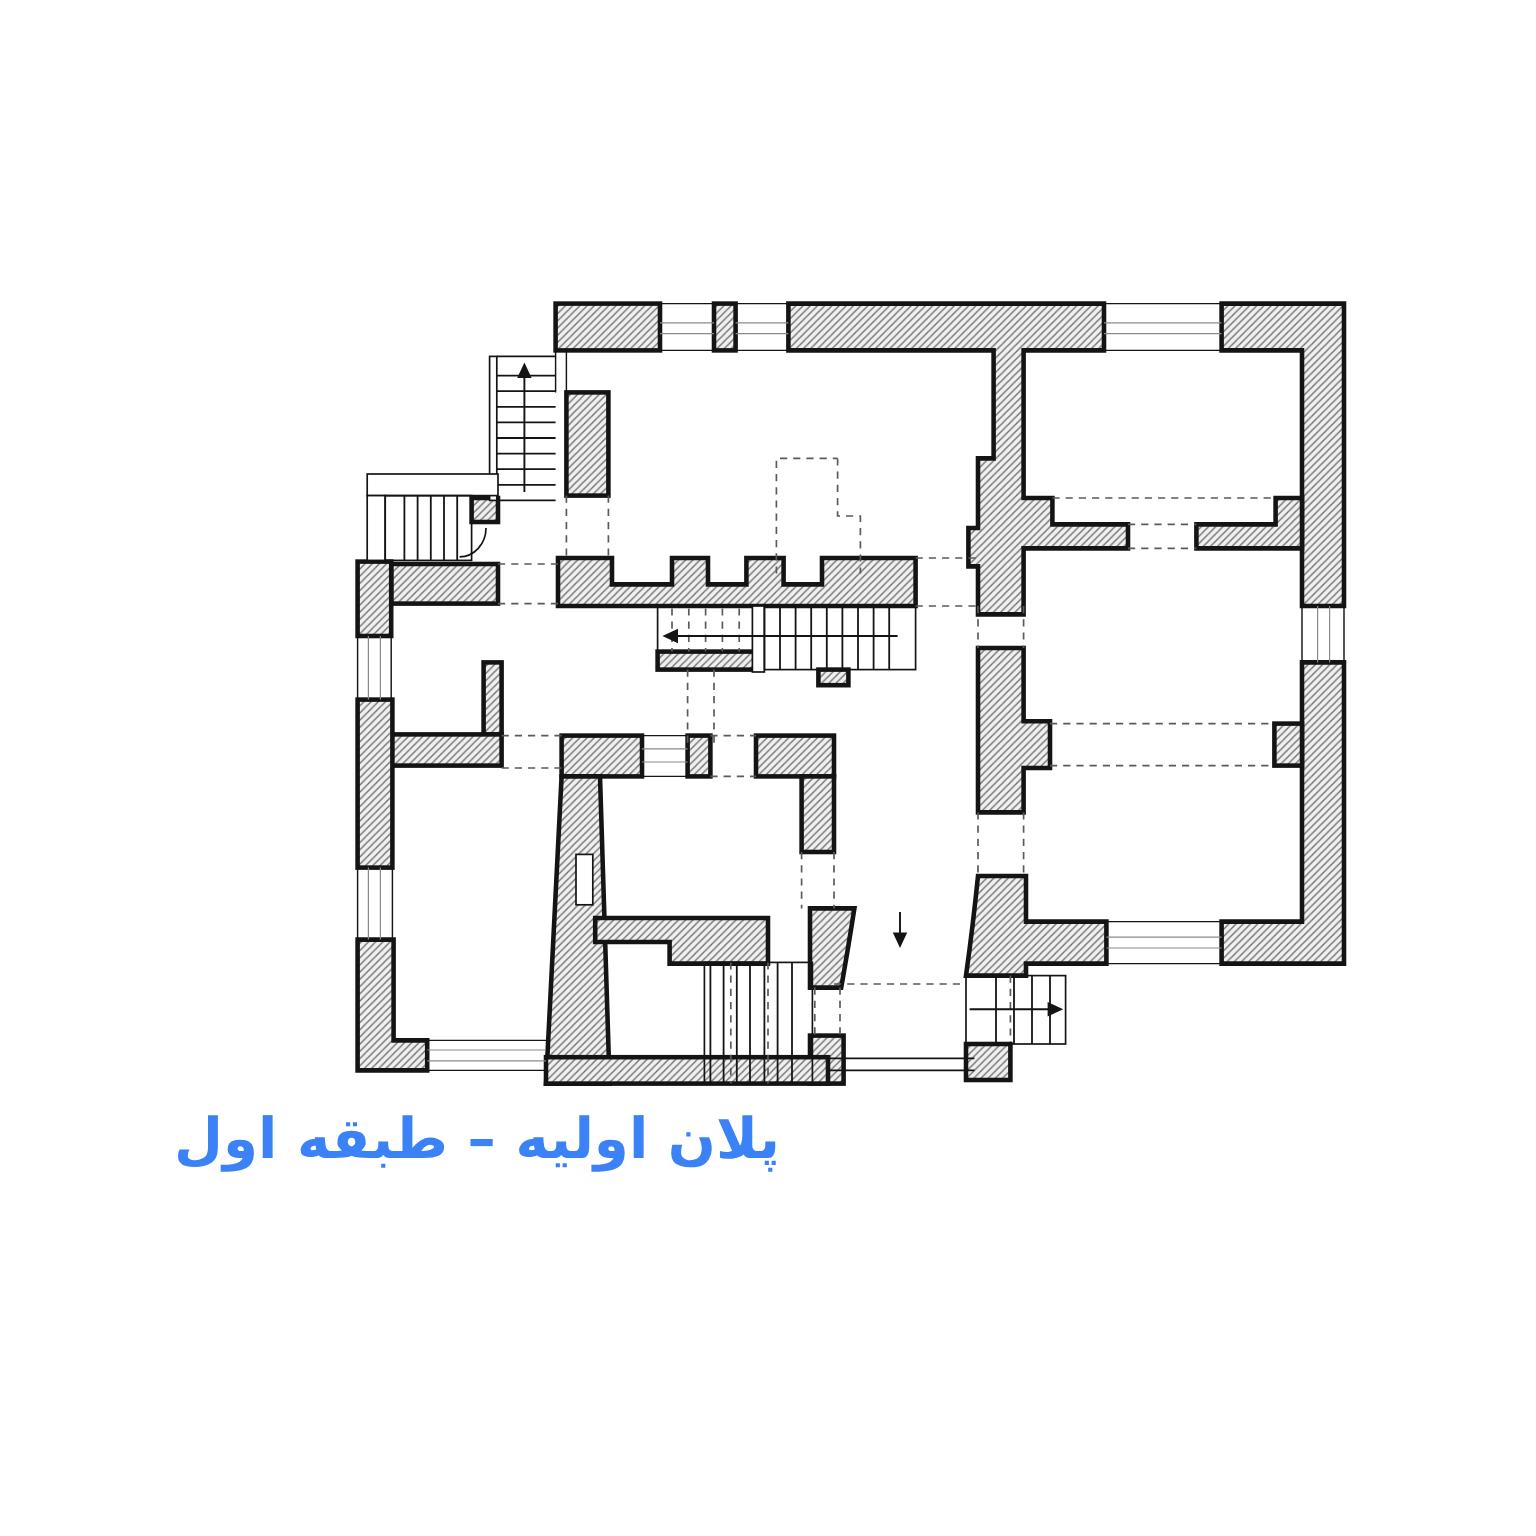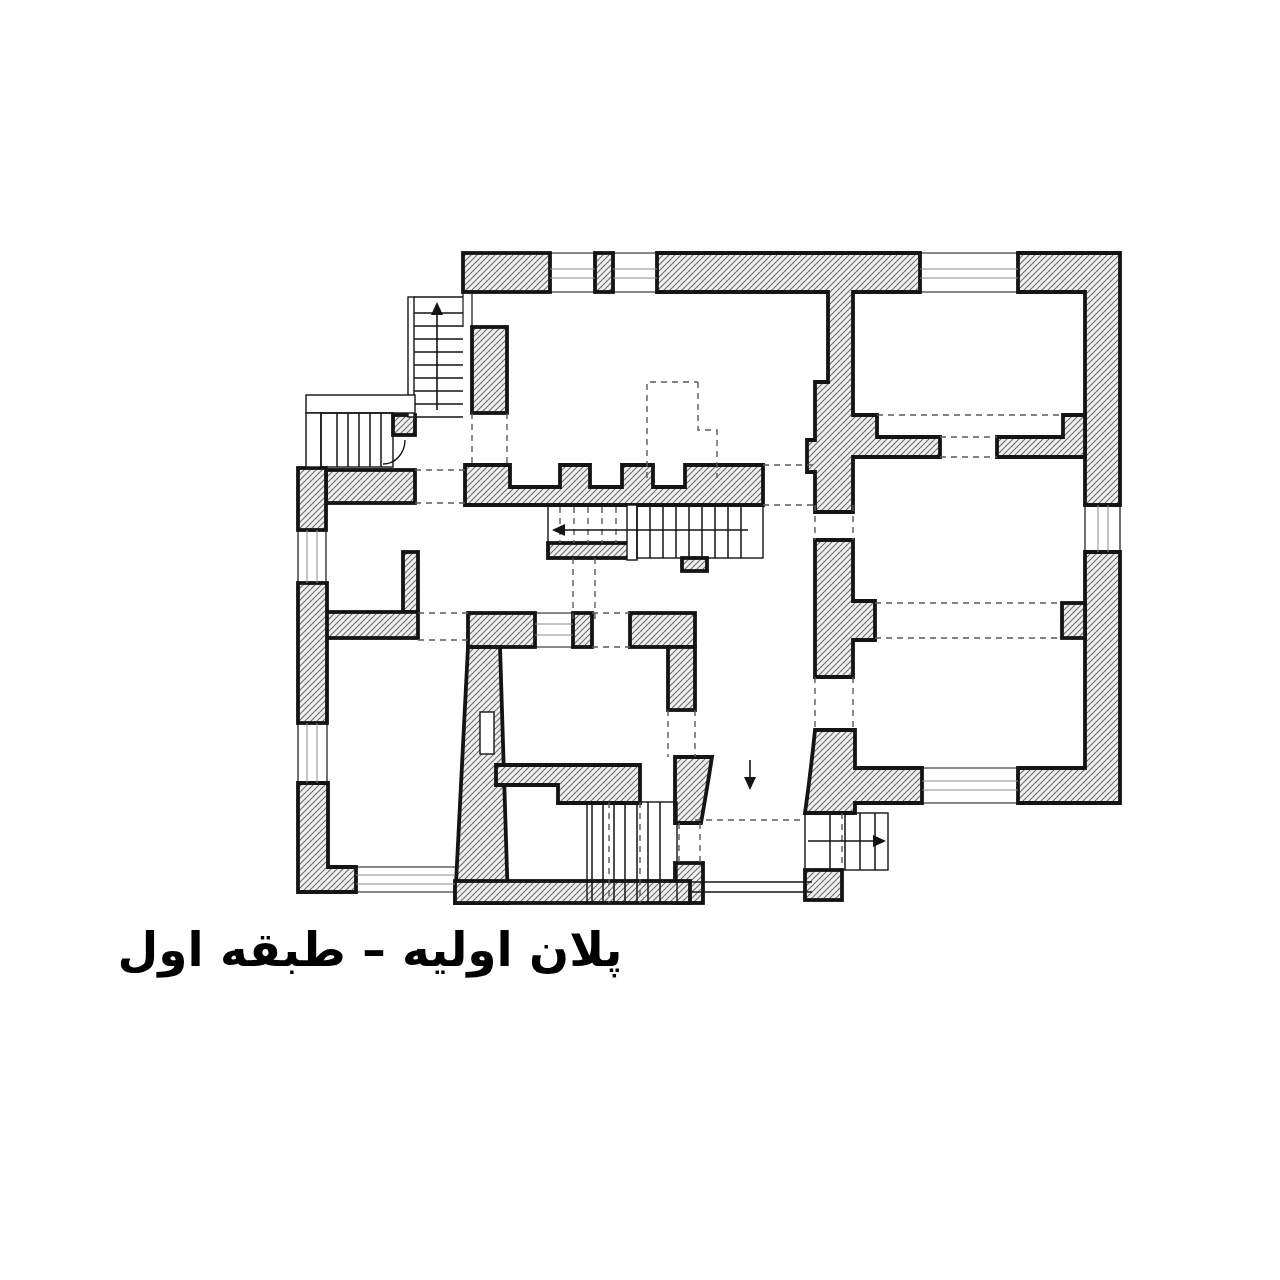--- a/index.html
+++ b/index.html
@@ -22,26 +22,25 @@
   .dash{fill:none;stroke:var(--dash,#5a5a5a);stroke-width:1.4;stroke-dasharray:6 5;}
   .arrowline{fill:none;stroke:var(--line,#141414);stroke-width:1.6;}
   .arrowhead{fill:var(--line,#141414);stroke:none;}
   .hatch-bg{fill:var(--hatch-bg,#f0f0f0);}
   .hatch-line{fill:none;stroke:var(--hatch-line,#6f6f6f);stroke-width:1.15;}
   .notch{fill:#ffffff;stroke:var(--line,#141414);stroke-width:1.4;}
 
   .caption{
     position:absolute;
     left:90px;top:922px;width:560px;
-    text-align:center;
     direction:rtl;
     font-family:"DejaVu Sans",sans-serif;
     font-weight:bold;
     font-size:47px;
-    color:#000000;
+    color:#3b82f6;
     letter-spacing:1px;
   }
 </style>
 </head>
 <body>
 
 <div class="canvas" style="background: rgb(255, 255, 255);">
 
   <svg class="plan-svg" viewBox="0 0 1280 1280" aria-hidden="true">
     <defs>

